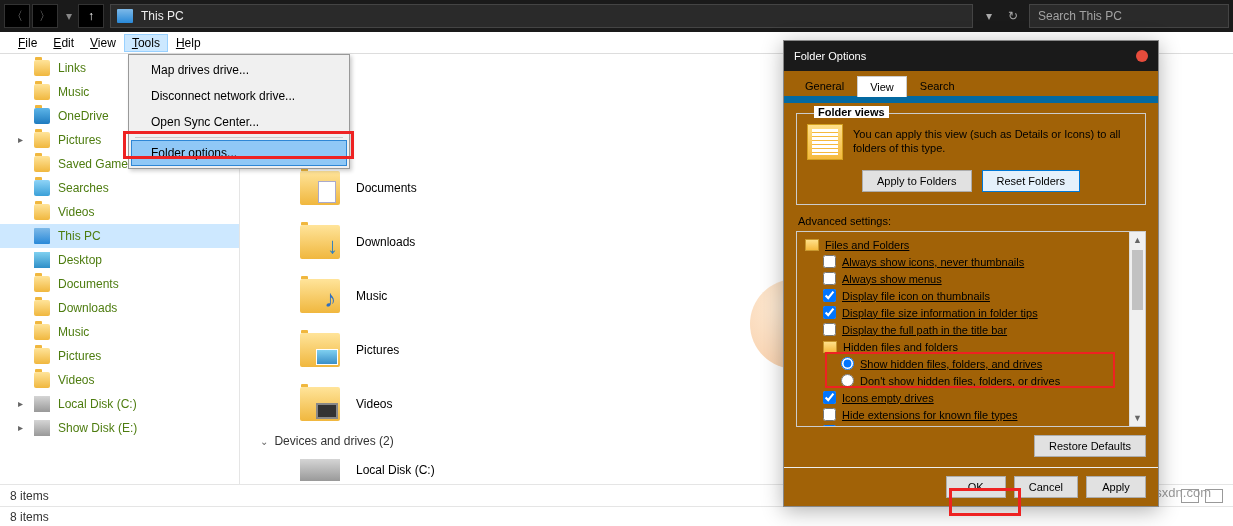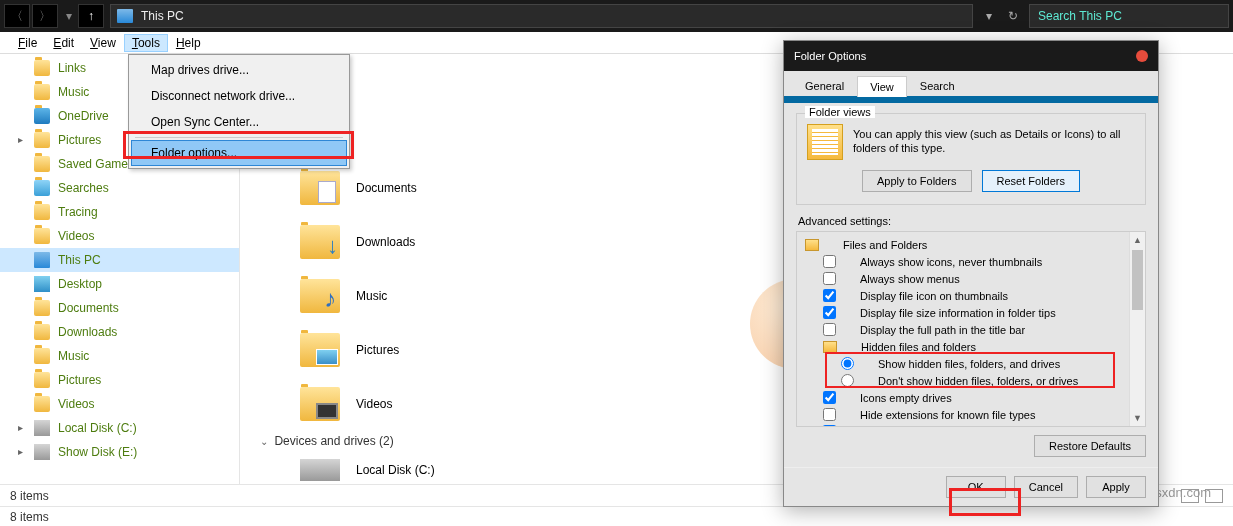--- a/index.html
+++ b/index.html
@@ -4,21 +4,21 @@
 <style>
 * { box-sizing: border-box; font-family: "Segoe UI", Tahoma, sans-serif; }
 body { margin: 0; width: 1233px; height: 526px; overflow: hidden; background: #fff; position: relative; font-size: 12px; }
 .titlebar { height: 32px; background: #1a1a1a; display: flex; align-items: center; padding: 0 4px; color: #ccc; }
 .titlebar .navbtn { width: 26px; height: 24px; background: #000; display: inline-flex; align-items: center; justify-content: center; margin-right: 2px; color: #888; border: 1px solid #333; }
 .titlebar .navbtn.active { color: #fff; }
 .titlebar .dropdown-arrow { color: #888; margin: 0 6px; }
 .addrbar { flex: 1; height: 24px; background: #2a2a2a; border: 1px solid #444; margin: 0 4px; display: flex; align-items: center; padding: 0 6px; color: #eee; }
 .addr-controls { display: flex; }
 .addr-controls .ab { width: 24px; height: 24px; display: flex; align-items: center; justify-content: center; color: #aaa; }
-.searchbox { width: 200px; height: 24px; background: #2a2a2a; border: 1px solid #444; color: #5eead4; padding: 0 8px; display: flex; align-items: center; margin-left: 4px; }
+.searchbox { width: 200px; height: 24px; background: #2a2a2a; border: 1px solid #444; color: #a3a3a3; padding: 0 8px; display: flex; align-items: center; margin-left: 4px; }
 .menubar { height: 22px; display: flex; align-items: center; padding: 0 10px; border-bottom: 1px solid #ddd; font-size: 12px; }
 .menubar .mitem { padding: 2px 8px; cursor: default; }
 .menubar .mitem u { text-decoration: underline; }
 .menubar .mitem.active { background: #cce8ff; border: 1px solid #99d1ff; padding: 1px 7px; }
 .main { display: flex; height: 430px; }
 .sidebar { width: 240px; border-right: 1px solid #e5e5e5; overflow: hidden; padding-top: 2px; }
 .tree-item { display: flex; align-items: center; height: 24px; padding-left: 34px; font-size: 12px; color: #4d7c0f; cursor: default; }
 .tree-item.selected { background: #cde8ff; }
 .tree-item .ticon { width: 16px; height: 16px; margin-right: 8px; }
 .tree-expand { position: relative; }
@@ -36,39 +36,39 @@
 .view-icons .vi { width: 18px; height: 14px; border: 1px solid #999; }
 
 
 .tools-menu { position: absolute; left: 128px; top: 54px; width: 222px; background: #f0f0f0; border: 1px solid #999; box-shadow: 2px 2px 4px rgba(0,0,0,0.2); z-index: 10; padding: 2px; }
 .tools-menu .tmitem { padding: 6px 20px; font-size: 12px; color: #000; }
 .tools-menu .tmitem.hover { background: #90c8f6; border: 1px solid #2e87d6; padding: 5px 19px; }
 .tools-menu .tmsep { height: 1px; background: #ccc; margin: 2px 4px; }
 .tools-redbox { position: absolute; left: 123px; top: 131px; width: 231px; height: 28px; border: 3px solid #e22; z-index: 11; pointer-events: none; }
 
 
-.dialog { position: absolute; right: 74px; top: 40px; width: 376px; background: #e5e5e5; border: 1px solid #888; box-shadow: 0 4px 20px rgba(0,0,0,0.3); z-index: 20; font-size: 11px; margin-left: 32px; }
+.dialog { position: absolute; right: 74px; top: 40px; width: 376px; background: #a16207; border: 1px solid #888; box-shadow: 0 4px 20px rgba(0,0,0,0.3); z-index: 20; font-size: 11px; margin-left: 32px; }
 .dialog .dtitle { height: 30px; background: #1a1a1a; color: #fff; display: flex; align-items: center; padding: 0 10px; justify-content: space-between; }
 .dialog .close-dot { width: 12px; height: 12px; background: #e74c3c; border-radius: 50%; }
 .dialog .tabs { display: flex; padding: 4px 8px 0 8px; border-bottom: 7px solid #0369a1; }
 .dialog .tab { padding: 4px 12px; border: 1px solid transparent; border-bottom: none; font-size: 11px; cursor: default; }
 .dialog .tab.active { background: #fff; border-color: #ccc; position: relative; top: 1px; }
 .dialog .dbody { padding: 10px 12px; }
 .fieldset { border: 1px solid #ccc; padding: 8px 10px 12px 10px; margin-bottom: 10px; position: relative; }
-.fieldset .legend { position: absolute; top: -8px; left: 8px; background: #fff; padding: 0 4px; font-size: 11px; }
+.fieldset .legend { position: absolute; top: -8px; left: 17px; background: #fff; padding: 0 4px; font-size: 11px; font-weight: bold; }
 .fv-row { display: flex; align-items: center; gap: 10px; }
 .fv-icon { width: 36px; height: 36px; background: linear-gradient(#ffe08a,#f5b93d); border: 1px solid #d4a020; flex-shrink: 0; margin-top:2px; position:relative; }
 .fv-icon::after{content:"";position:absolute;inset:4px;background:repeating-linear-gradient(#fff,#fff 3px,#f5b93d 3px,#f5b93d 4px);}
 .fv-text { font-size: 11px; line-height: 1.3; flex: 1; }
 .fv-btns { display: flex; gap: 10px; margin-top: 10px; justify-content: center; }
 .btn { height: 22px; padding: 0 14px; border: 1px solid #adadad; background: #e1e1e1; font-size: 11px; display: inline-flex; align-items: center; cursor: default; }
 .btn.primary { border-color: #0078d7; background: #e5f1fb; color: #000; }
 .adv-label { font-size: 11px; margin: 4px 0 4px 2px; }
 .adv-box { border: 1px solid #ccc; height: 196px; overflow-y: auto; padding: 4px; position: relative; }
-.adv-item { display: flex; align-items: center; height: 17px; font-size: 11px; padding-left: 4px; gap: 24px; }
+.adv-item { display: flex; align-items: center; height: 17px; font-size: 11px; padding-left: 4px; gap: 6px; text-decoration: underline; }
 .adv-item.indent1 { padding-left: 22px; }
 .adv-item.indent2 { padding-left: 40px; }
 .adv-item .fold { width: 14px; height: 12px; background: linear-gradient(#ffe08a,#f5b93d); border:1px solid #c8972e; }
 .adv-item input { margin: 0; width:13px; height:13px; }
 .adv-redbox { position: absolute; border: 2px solid #e22; pointer-events: none; z-index: 2; }
 .restore-row { display: flex; justify-content: flex-end; margin-top: 8px; }
 .dialog-footer { display: flex; justify-content: flex-end; gap: 8px; padding: 8px 12px; border-top: 1px solid #eee; }
 .ok-redbox { position: absolute; border: 3px solid #e22; pointer-events: none; z-index: 25; }
 .scrollbar-v { position: absolute; right: 0; top: 0; bottom: 0; width: 16px; background: #f0f0f0; border-left: 1px solid #ddd; }
 .scrollbar-v .thumb { position: absolute; left: 2px; right: 2px; top: 18px; height: 60px; background: #c2c2c2; }
@@ -141,24 +141,20 @@
     <div class="tree-item">
         <span class="mini icon-folder ticon"></span>
         <span>Saved Games</span>
       </div>
     <div class="tree-item">
         <span class="mini icon-folder ticon" style="background:linear-gradient(#8fd4f7,#3aa0d8)"></span>
         <span>Searches</span>
       </div>
     <div class="tree-item">
         <span class="mini icon-folder ticon"></span>
-        <span>Tracing</span>
-      </div>
-    <div class="tree-item">
-        <span class="mini icon-folder ticon"></span>
         <span>Videos</span>
       </div>
     <div class="tree-item selected tree-expand exp">
         <span class="mini icon-pc ticon"></span>
         <span>This PC</span>
       </div>
     <div class="tree-item">
         <span class="mini ticon" style="background:linear-gradient(#7fd0f0,#2f8fc8)"></span>
         <span>Desktop</span>
       </div>

